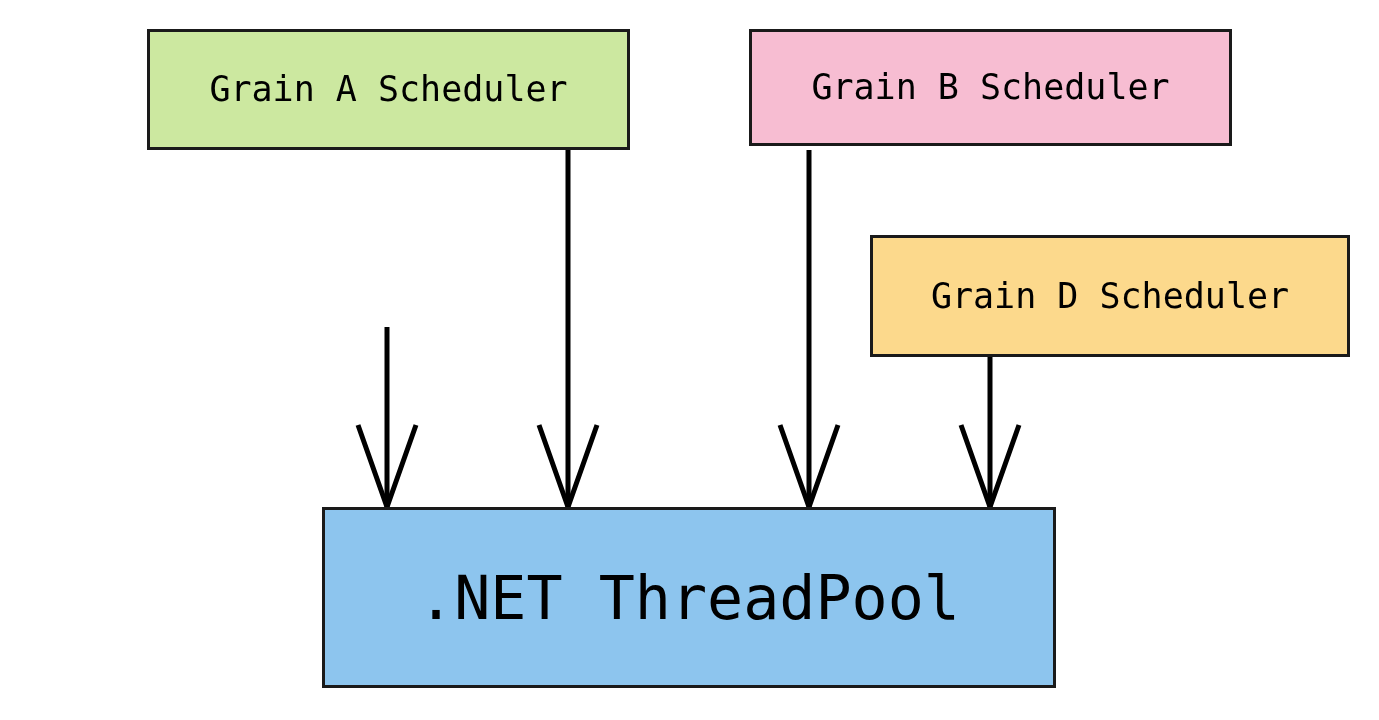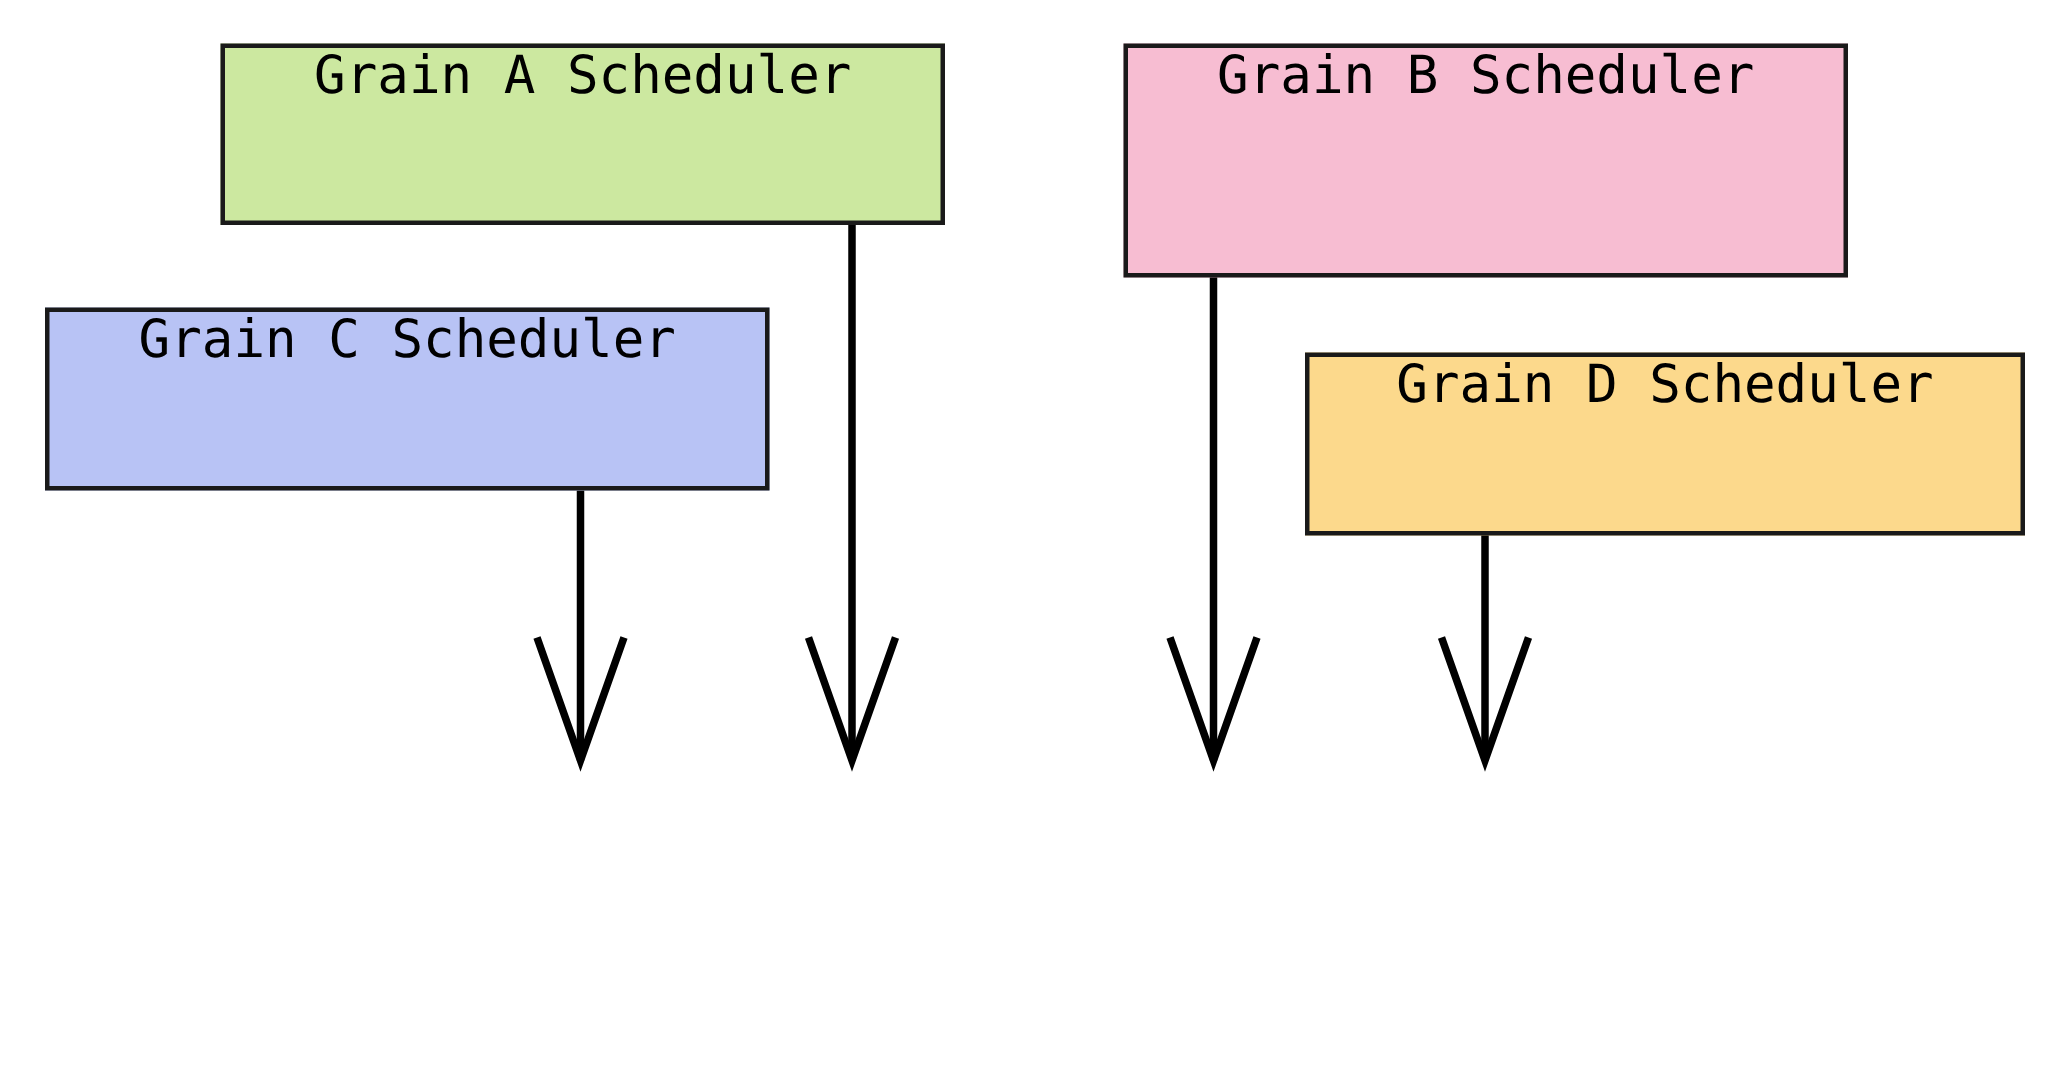--- a/index.html
+++ b/index.html
@@ -22,21 +22,21 @@
     top: 0;
     width: 1379px;
     height: 720px;
     pointer-events: none;
   }
   .node {
     position: absolute;
     box-sizing: border-box;
     border: 3px solid #1a1a1a;
     display: flex;
-    align-items: flex-start;
+    align-items: center;
     justify-content: center;
     text-align: center;
     color: #000000;
     line-height: 1.1;
     white-space: pre;
   }
   .node-label {
     display: block;
     letter-spacing: 0px;
   }
@@ -62,26 +62,26 @@
         <path d="M 780 425 L 809 507 L 838 425" stroke-linejoin="miter"></path>
         <line x1="990" y1="327" x2="990" y2="507"></line>
         <path d="M 961 425 L 990 507 L 1019 425" stroke-linejoin="miter"></path>
       </g>
   </svg>
 
   <div class="node scheduler-node" style="left: 147px; top: 29px; width: 483px; height: 121px; background: rgb(204, 232, 160); border-color: rgb(26, 26, 26);">
     <span class="node-label">Grain A Scheduler</span>
   </div>
 
-  <div class="node scheduler-node" style="left: 749px; top: 29px; width: 483px; height: 156px; background: rgb(247, 189, 210); border-color: rgb(26, 26, 26);">
+  <div class="node scheduler-node" style="left: 749px; top: 29px; width: 483px; height: 117px; background: rgb(247, 189, 210); border-color: rgb(26, 26, 26);">
     <span class="node-label">Grain B Scheduler</span>
   </div>
 
-  <div class="node scheduler-node" style="left: 30px; top: 205px; width: 483px; height: 122px; background: rgb(184, 195, 245); border-color: rgb(26, 26, 26);">
-    <span class="node-label">Grain C Scheduler</span>
-  </div>
 
   <div class="node scheduler-node" style="left: 870px; top: 205px; width: 480px; height: 122px; background: rgb(252, 217, 140); border-color: rgb(26, 26, 26); margin-top: 30px;">
     <span class="node-label">Grain D Scheduler</span>
   </div>
 
+  <div class="node pool-node" style="left: 322px; top: 507px; width: 734px; height: 181px; background: rgb(141, 197, 238); border-color: rgb(26, 26, 26);">
+    <span class="node-label">.NET ThreadPool</span>
+  </div>
 
 </div>
 
 </body></html>

